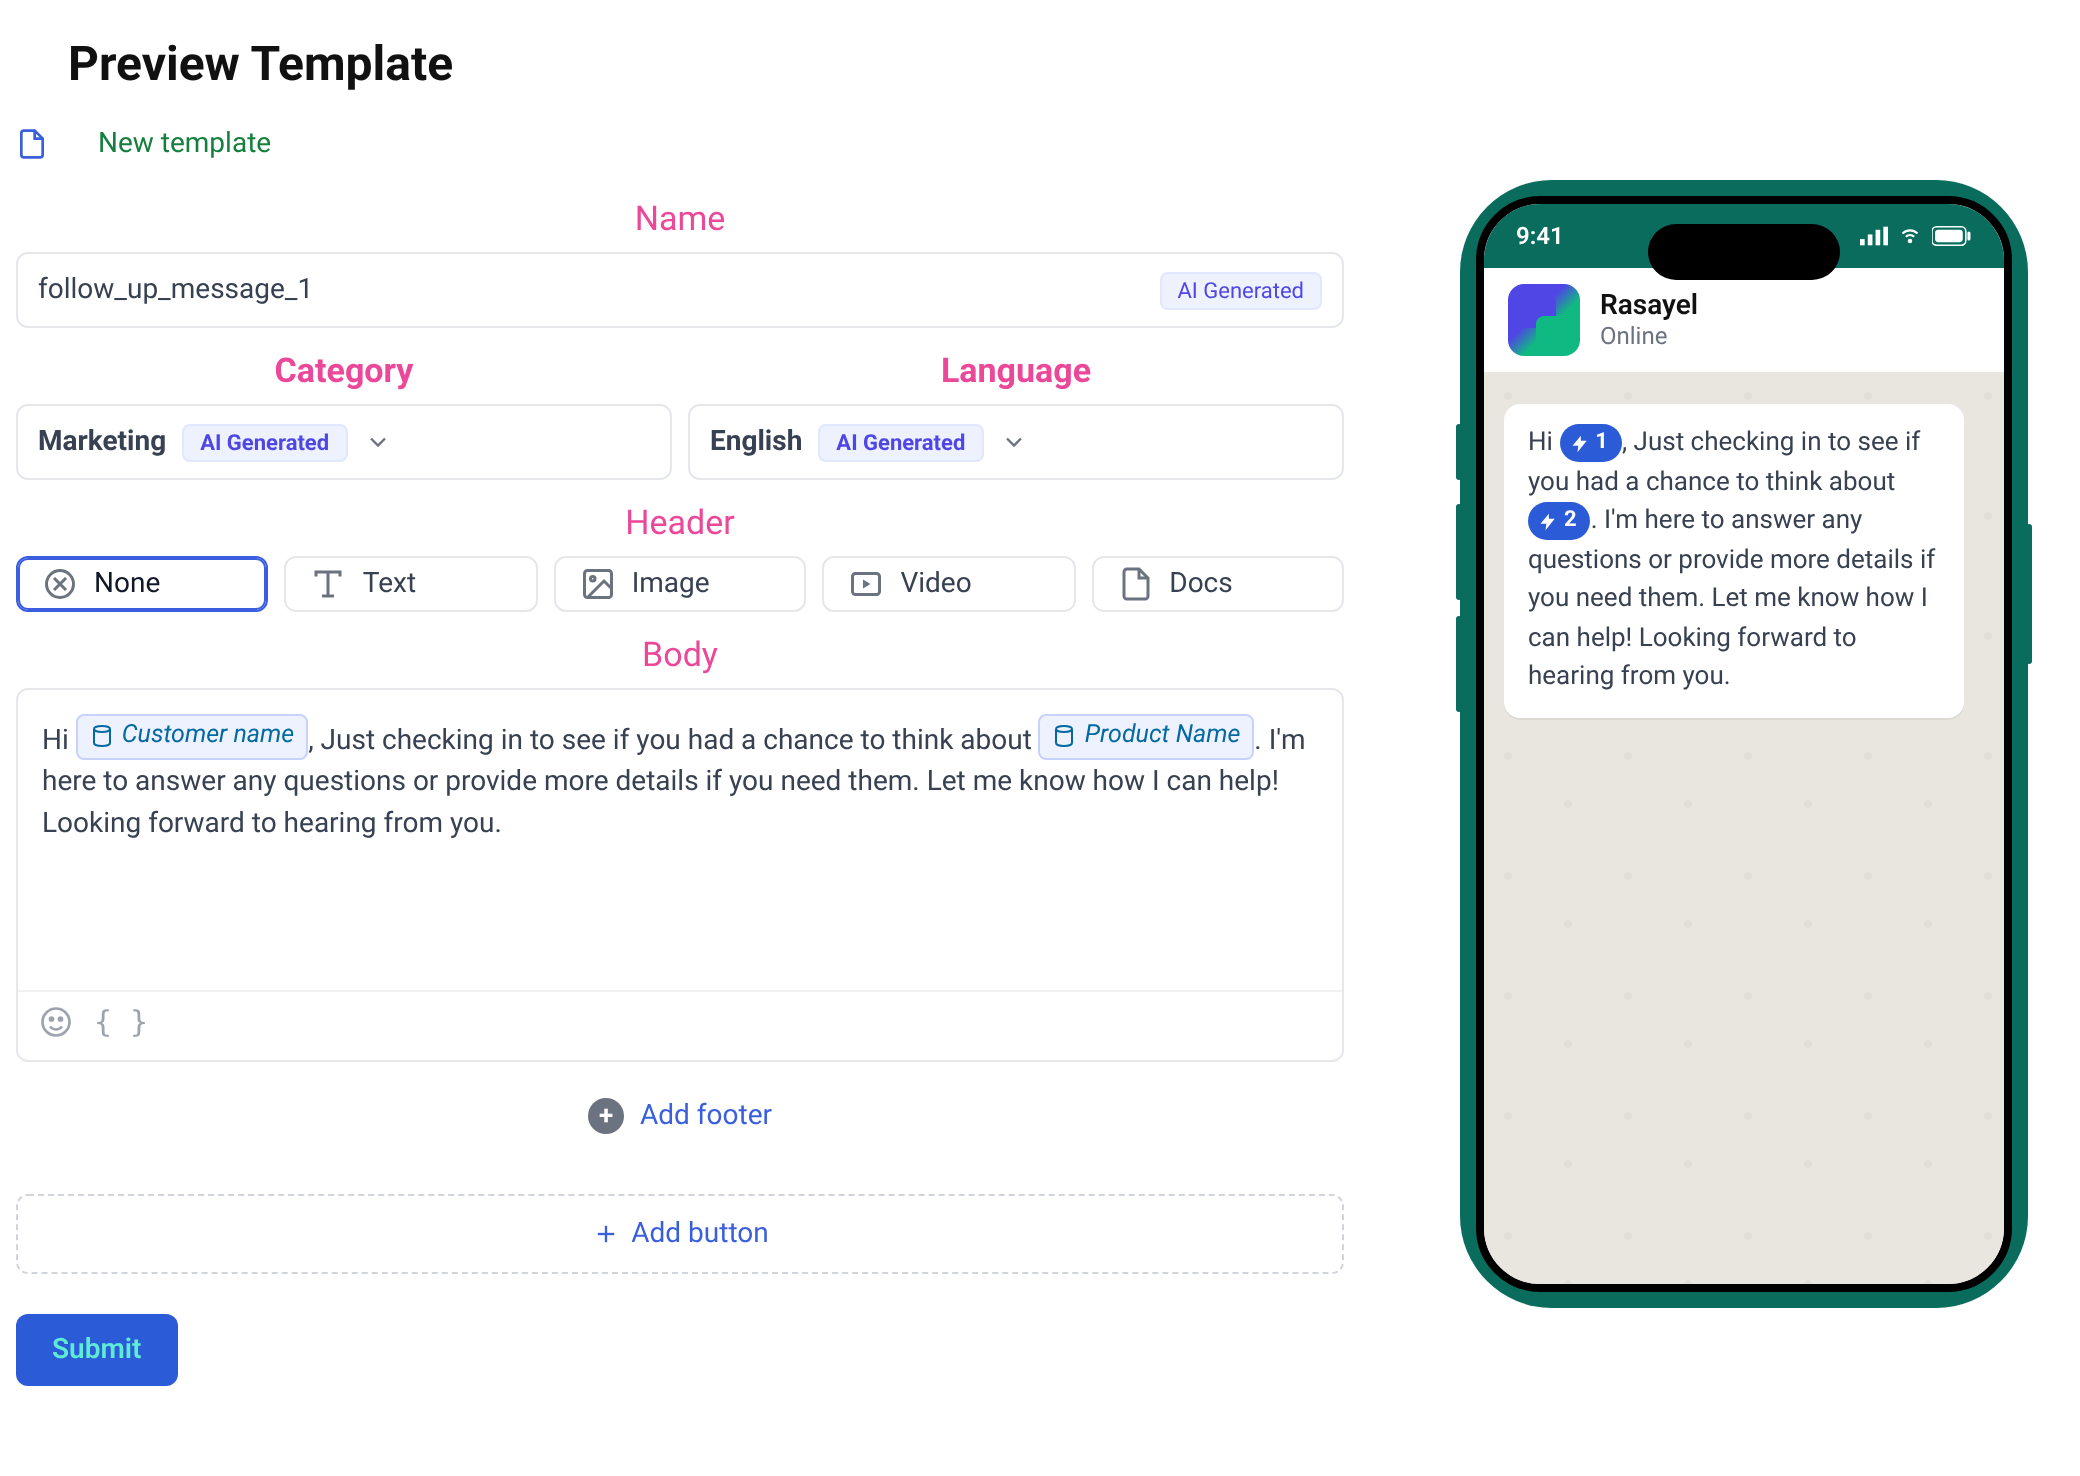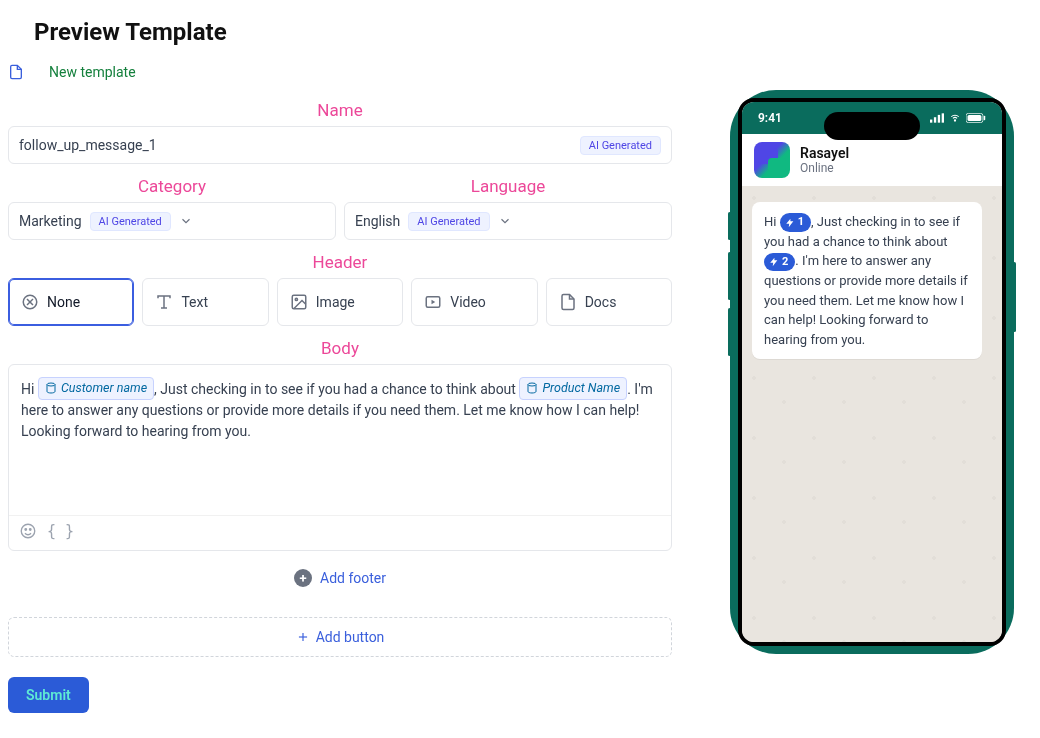--- a/index.html
+++ b/index.html
@@ -18,45 +18,45 @@
 
   .input-row, .selectish {
     border: 1px solid #e5e7eb; border-radius: 6px; background: #fff;
     display: flex; align-items: center; padding: 8px 10px; height: 38px;
     font-size: 14px; color: #374151;
   }
   .input-row .value { flex: 1; }
   .ai-badge { background:#eef2ff; color:#4f46e5; border:1px solid #e0e7ff; font-size:11px; padding:2px 8px; border-radius:4px; margin-left:8px; white-space:nowrap;}
   .chev { margin-left: 8px; color: #6b7280; display:inline-flex; }
 
-  .row-cat-lang { display:flex; gap: 8px; }
+  .row-cat-lang { display:flex; gap: 8px; font-weight: bold; }
   .row-cat-lang > div { flex: 1; }
 
   .header-options { display:flex; gap: 8px; }
-  .hopt { flex:1; border:1px solid #e5e7eb; border-radius:6px; height:48px; display:flex; align-items:center; justify-content:flex-start; gap:8px; padding:0 12px; font-size:14px; color:#374151; cursor:pointer; background:#fff;}
+  .hopt { flex:1; border:1px solid #e5e7eb; border-radius:6px; height:28px; display:flex; align-items:center; justify-content:flex-start; gap:8px; padding:0 12px; font-size:14px; color:#374151; cursor:pointer; background:#fff;}
   .hopt.selected { border-color:#3b5ee0; box-shadow: 0 0 0 1px #3b5ee0 inset; color:#111827; }
   .hopt svg { color:#6b7280; flex:0 0 18px; }
   .hopt.selected svg { color:#6b7280; }
 
   .body-box { border:1px solid #e5e7eb; border-radius:6px; background:#fff; }
   .body-text { padding:12px 12px 30px; font-size:14px; color:#374151; min-height:150px; line-height:1.5;}
   .vartok { display:inline-flex; align-items:center; gap:4px; background:#eef2ff; border:1px solid #c7d2fe; color:#0369a1; font-size:12.5px; padding:1px 6px; border-radius:4px; vertical-align:baseline;font-style:italic; }
   .vartok svg { width:12px; height:12px; }
   .body-toolbar { border-top:1px solid #f1f1f1; padding:6px 10px; display:flex; gap:10px; color:#9ca3af; font-size:15px;}
 
   .add-footer { display:flex; align-items:center; justify-content:center; gap:8px; color:#3a5fdc; font-size:14px; padding:18px 0 12px; cursor:pointer;}
   .add-footer .circ { width:18px; height:18px; border-radius:50%; background:#6b7280; color:#fff; display:inline-flex; align-items:center; justify-content:center; font-size:13px; font-weight:700;}
 
   .add-button-row { border:1px dashed #d1d5db; border-radius:6px; display:flex; align-items:center; justify-content:center; gap:6px; color:#3a5fdc; font-size:14px; height:40px; cursor:pointer; margin-top:18px;}
 
   .submit-btn { margin-top:20px; background:#2b5bd7; color:#5eead4; border:none; border-radius:6px; padding:10px 18px; font-size:14px; font-weight:600; cursor:pointer;}
 
   
   .phone { width:280px; height:560px; border-radius:44px; background:#0a6c5d; padding:6px; position:relative; box-shadow: 0 0 0 2px #0a6c5d; margin: 0 auto;}
-  .phone-inner { width:100%; height:100%; border-radius:16px; overflow:hidden; background:#e9e5df; position:relative; border:4px solid #000; }
+  .phone-inner { width:100%; height:100%; border-radius:32px; overflow:hidden; background:#e9e5df; position:relative; border:4px solid #000; }
   .statusbar { height:32px; background:#0a6c5d; color:#fff; display:flex; align-items:center; justify-content:space-between; padding:0 16px; font-size:12px; font-weight:600;}
   .statusbar .sicons { display:flex; gap:4px; align-items:center; }
   .notch { position:absolute; top:10px; left:50%; transform:translateX(-50%); width:96px; height:28px; background:#000; border-radius:16px; z-index:5;}
   .sidebtn { position:absolute; background:#0a6c5d; border-radius:2px; }
   .sbt1 { left:-4px; top:120px; width:3px; height:28px; }
   .sbt2 { left:-4px; top:160px; width:3px; height:48px; }
   .sbt3 { left:-4px; top:216px; width:3px; height:48px; }
   .sbt4 { right:-4px; top:170px; width:3px; height:70px; }
 
   .chat-header { background:#fff; padding:8px 12px; display:flex; gap:10px; align-items:center; }

